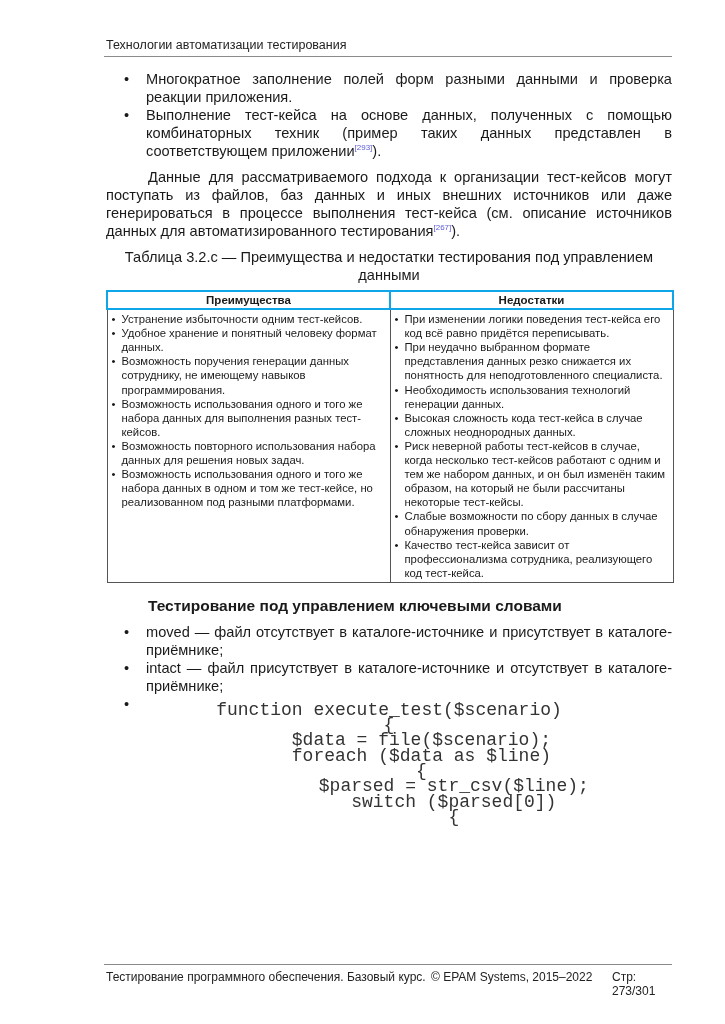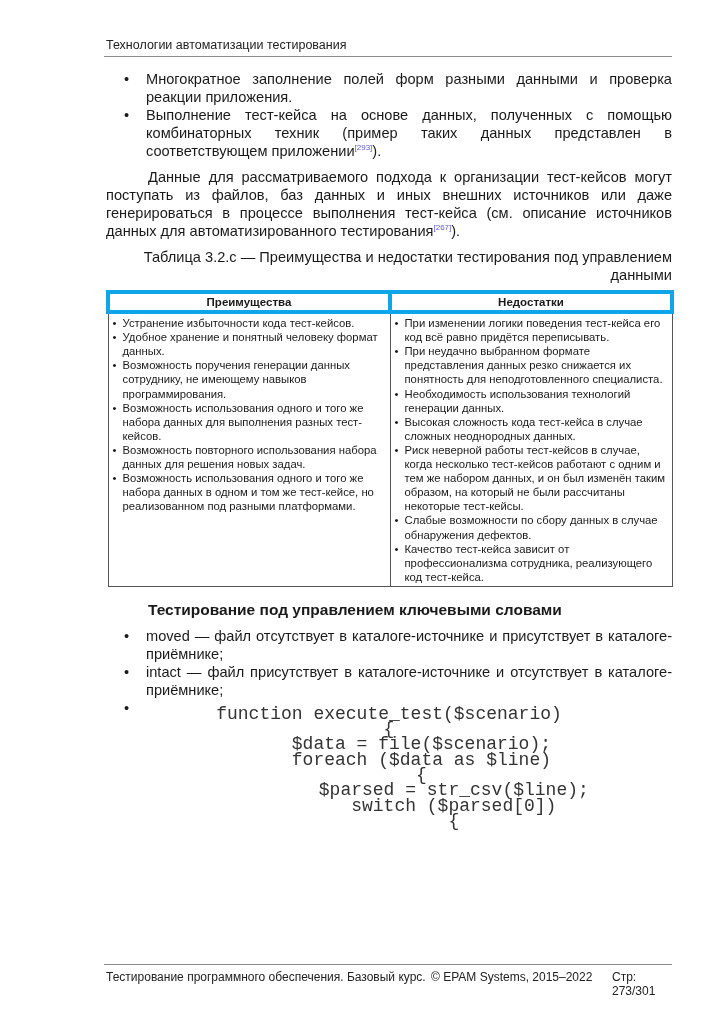--- a/index.html
+++ b/index.html
@@ -17,21 +17,21 @@
     ul.bullets { list-style: none; margin: 0; padding: 0; }
     ul.bullets li { position: relative; padding-left: 40px; text-align: justify; margin-bottom: 0; }
     ul.bullets li .bullet { position: absolute; left: 18px; top: 0; }
 
     .link-ref { color: #5a5ad8; font-size: 8px; vertical-align: super; line-height: 0; margin-top: 26px; }
 
     .gap-s { height: 8px; }
     .gap-xs { height: 4px; }
 
     table.cmp { width: 568px; border-collapse: collapse; font-size: 11.3px; line-height: 14.1px; margin-top: 6px; }
-    table.cmp th { border: 4px solid #0ea5e9; font-weight: bold; text-align: center; padding: 1px 4px; font-size: 11.5px; }
+    table.cmp th { border: 2px solid #0ea5e9; font-weight: bold; text-align: center; padding: 1px 4px; font-size: 11.5px; }
     table.cmp td { border: 1px solid #555; vertical-align: top; padding: 2px 4px 2px 4px; width: 50%; }
     table.cmp ul { list-style: none; margin: 0; padding: 0; }
     table.cmp li { position: relative; padding-left: 10px; margin-bottom: 0; }
     table.cmp li .tbullet { position: absolute; left: 0; top: 0; }
 
     h2.section { font-size: 15.5px; font-weight: bold; margin: 14px 0 4px 42px; }
 
     pre.code { font-family: "Liberation Mono", monospace; font-size: 18px; line-height: 15.3px; margin: 8px 0 11px 0; color: #333; text-align: center; }
 
     .footer-rule { position: absolute; left: 104px; right: 53px; top: 964px; border-top: 1px solid #8a8a8a; }
@@ -56,49 +56,49 @@
       <li>
         <span class="bullet">•</span>
         <span>Выполнение тест-кейса на основе данных, полученных с помощью комбинаторных техник (пример таких данных представлен в соответствующем приложении</span><span class="link-ref">[293]</span><span>).</span>
       </li>
     </ul>
 
     <div class="gap-s"></div>
     <p class="indent"><span>Данные для рассматриваемого подхода к организации тест-кейсов могут поступать из файлов, баз данных и иных внешних источников или даже генерироваться в процессе выполнения тест-кейса (см. описание источников данных для автоматизированного тестирования</span><span class="link-ref">[267]</span><span>).</span></p>
 
     <div class="gap-s"></div>
-    <p style="text-align:right;">Таблица 3.2.c — Преимущества и недостатки тестирования под управлением данными</p>
+    <p style="text-align:center;">Таблица 3.2.c — Преимущества и недостатки тестирования под управлением данными</p>
 
     <table class="cmp">
       <thead>
         <tr>
           <th>Преимущества</th>
           <th>Недостатки</th>
         </tr>
       </thead>
       <tbody>
         <tr>
           <td>
             <ul id="adv-list">
-                <li><span class="tbullet">•</span><span>Устранение избыточности кода тест-кейсов.</span></li>
+                <li><span class="tbullet">•</span><span>Устранение избыточности одним тест-кейсов.</span></li>
                 <li><span class="tbullet">•</span><span>Удобное хранение и понятный человеку формат данных.</span></li>
                 <li><span class="tbullet">•</span><span>Возможность поручения генерации данных сотруднику, не имеющему навыков программирования.</span></li>
                 <li><span class="tbullet">•</span><span>Возможность использования одного и того же набора данных для выполнения разных тест-кейсов.</span></li>
                 <li><span class="tbullet">•</span><span>Возможность повторного использования набора данных для решения новых задач.</span></li>
                 <li><span class="tbullet">•</span><span>Возможность использования одного и того же набора данных в одном и том же тест-кейсе, но реализованном под разными платформами.</span></li>
               </ul>
           </td>
           <td>
             <ul id="dis-list">
                 <li><span class="tbullet">•</span><span>При изменении логики поведения тест-кейса его код всё равно придётся переписывать.</span></li>
                 <li><span class="tbullet">•</span><span>При неудачно выбранном формате представления данных резко снижается их понятность для неподготовленного специалиста.</span></li>
                 <li><span class="tbullet">•</span><span>Необходимость использования технологий генерации данных.</span></li>
                 <li><span class="tbullet">•</span><span>Высокая сложность кода тест-кейса в случае сложных неоднородных данных.</span></li>
                 <li><span class="tbullet">•</span><span>Риск неверной работы тест-кейсов в случае, когда несколько тест-кейсов работают с одним и тем же набором данных, и он был изменён таким образом, на который не были рассчитаны некоторые тест-кейсы.</span></li>
-                <li><span class="tbullet">•</span><span>Слабые возможности по сбору данных в случае обнаружения дефектов.</span></li>
+                <li><span class="tbullet">•</span><span>Слабые возможности по сбору данных в случае обнаружения проверки.</span></li>
                 <li><span class="tbullet">•</span><span>Качество тест-кейса зависит от профессионализма сотрудника, реализующего код тест-кейса.</span></li>
               </ul>
           </td>
         </tr>
       </tbody>
     </table>
 
     <h2 class="section">Тестирование под управлением ключевыми словами</h2>
     <div class="gap-xs"></div>
     <ul class="bullets">

